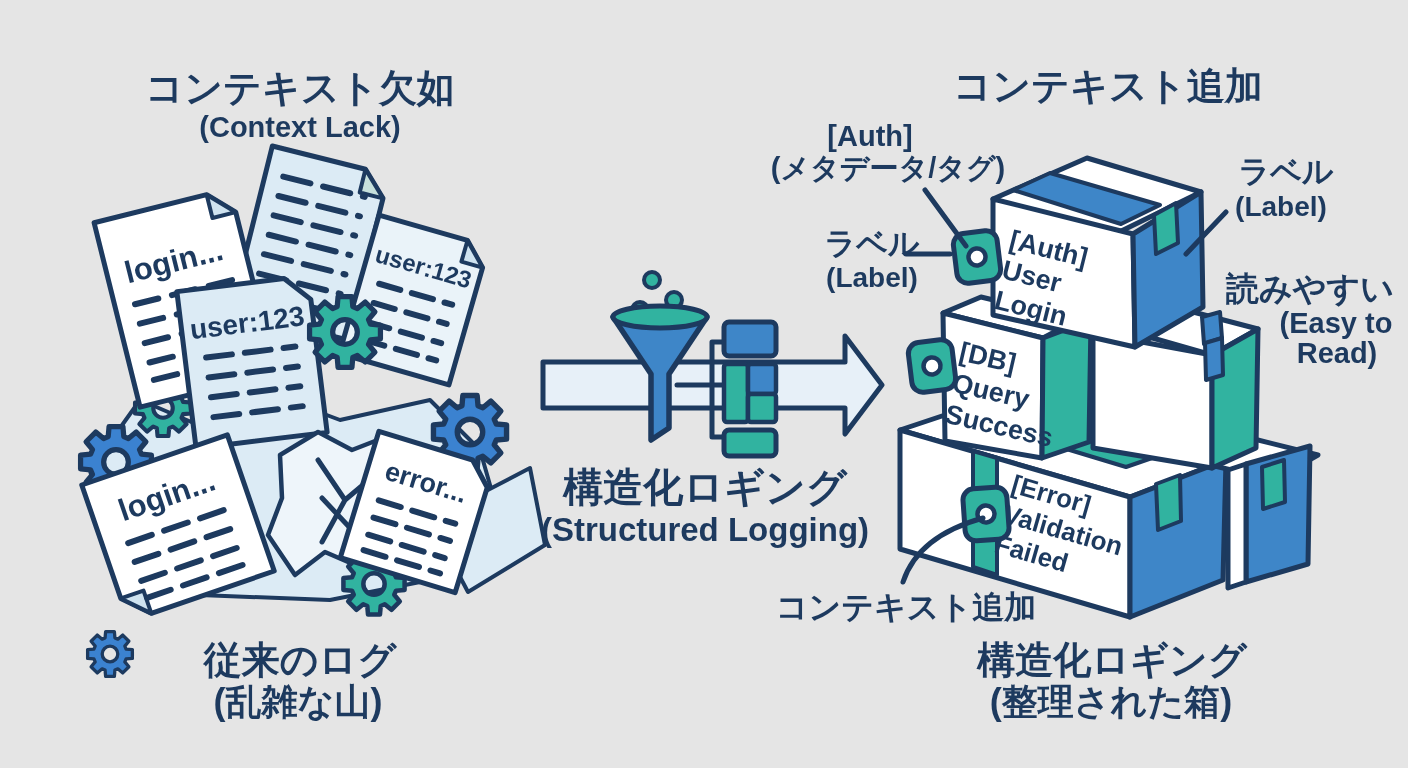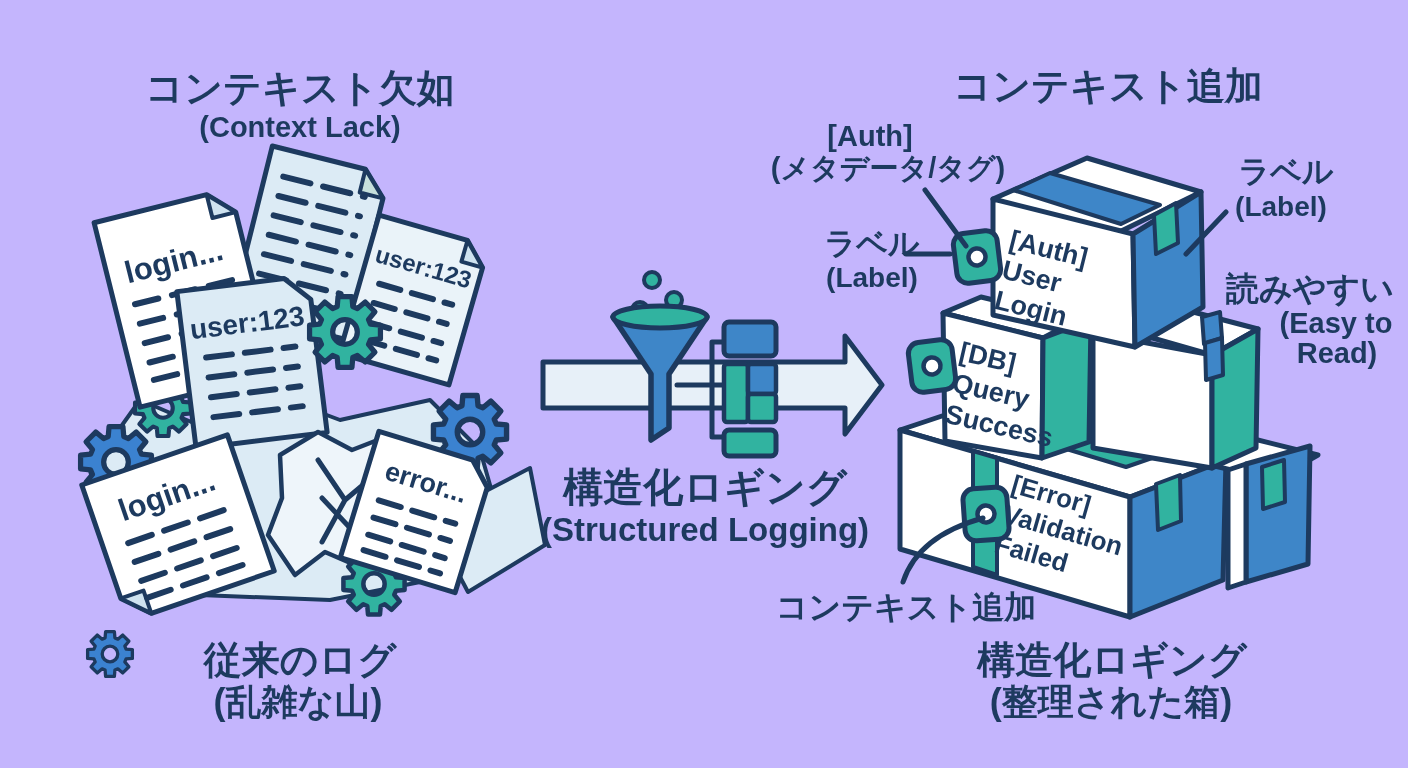--- a/index.html
+++ b/index.html
@@ -1,16 +1,16 @@
 <!DOCTYPE html>
 <html><head>
 <meta charset="utf-8">
 <style>
   html,body{margin:0;padding:0;background:#fcfdfe;}
-  .stage{position:relative;width:1408px;height:768px;background:#c4b5fd;overflow:hidden;text-decoration:underline;}
+  .stage{position:relative;width:1408px;height:768px;background:#e5e5e5;overflow:hidden;text-decoration:underline;}
   svg{display:block}
   text{font-family:"Liberation Sans","DejaVu Sans",sans-serif;font-weight:bold;fill:#1d3a5f;}
   .tc{text-anchor:middle}
   .nv{stroke:#1d3a5f;stroke-linejoin:round;stroke-linecap:round;}
   .f-white{fill:#ffffff}
   .f-pale{fill:#dcebf5}
   .f-pale2{fill:#eaf3f9}
   .f-fold{fill:#cfe3f0}
   .f-foldt{fill:#c6e0dc}
   .f-blue{fill:#3e86c8}

